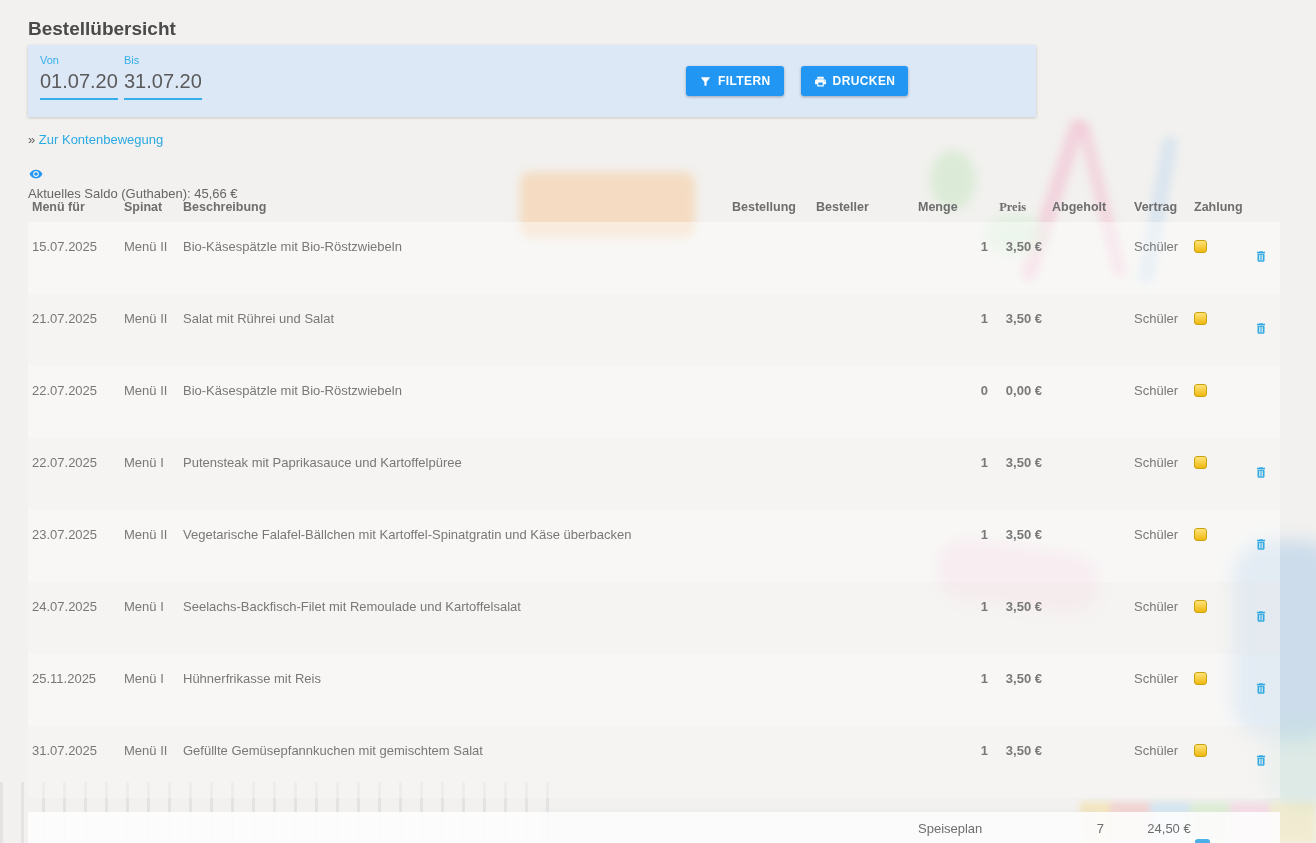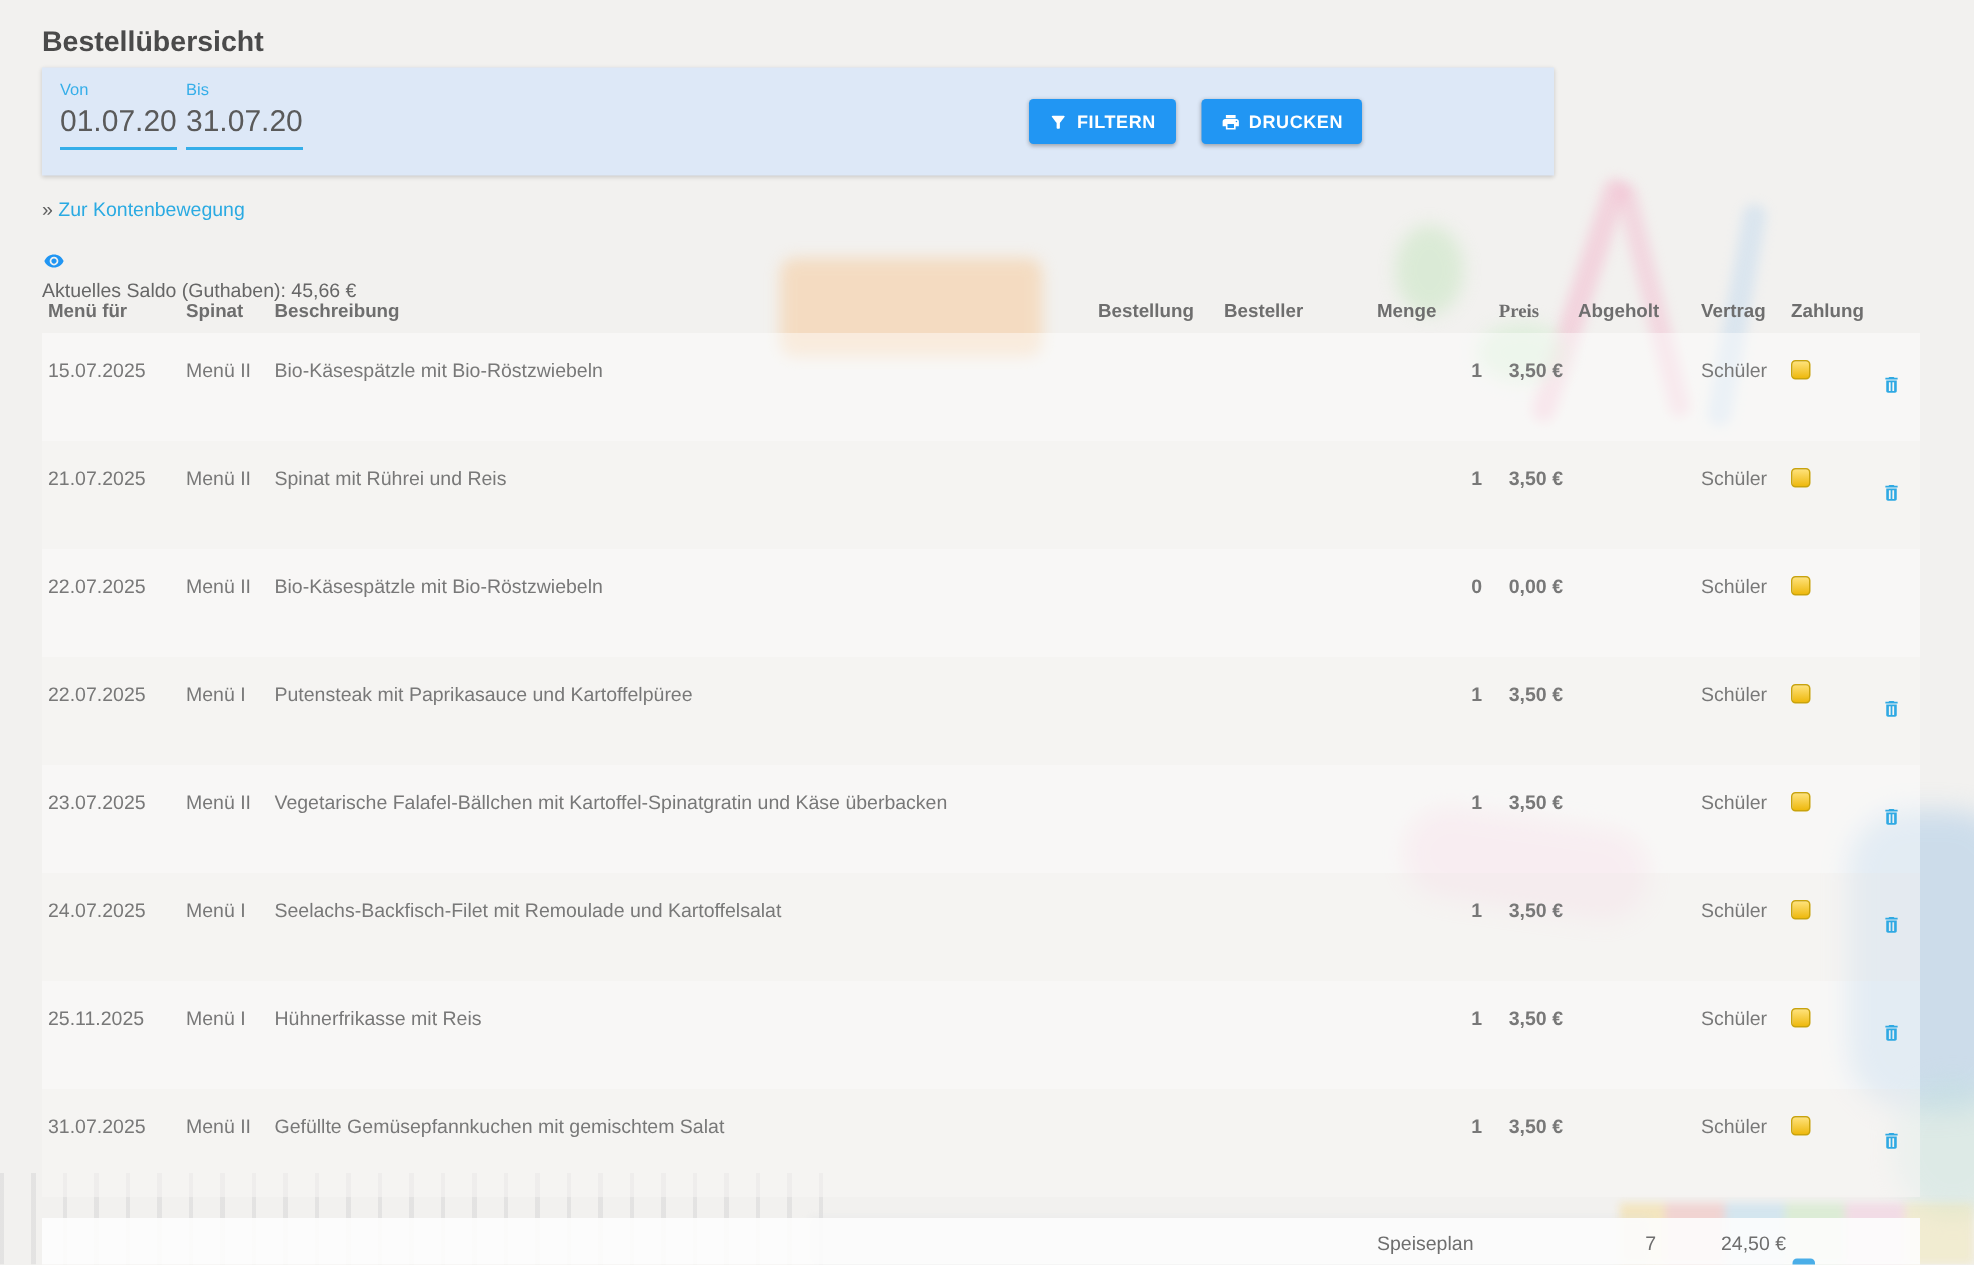--- a/index.html
+++ b/index.html
@@ -199,21 +199,21 @@
                   <path d="M6 19c0 1.1.9 2 2 2h8c1.1 0 2-.9 2-2V7H6v12zM9 9h2v10H9V9zm4 0h2v10h-2V9zM19 4h-3.5l-1-1h-5l-1 1H5v2h14V4z"></path>
                 </svg>
         </span>
       </button>
     </div>
   </div>
 
   <div class="trow row even">
     <div class="cell c-date">21.07.2025</div>
     <div class="cell c-group">Menü II</div>
-    <div class="cell c-desc">Spinat mit Rührei und Reis</div>
+    <div class="cell c-desc">Salat mit Rührei und Salat</div>
     <div class="cell c-bestellung"></div>
     <div class="cell c-besteller"></div>
     <div class="cell c-menge">1</div>
     <div class="cell c-preis">3,50 €</div>
     <div class="cell c-abgeholt"></div>
     <div class="cell c-vertrag">Schüler</div>
     <div class="cell c-zahlung">
       <span class="pay-icon"></span>
     </div>
     <div class="cell c-action">

